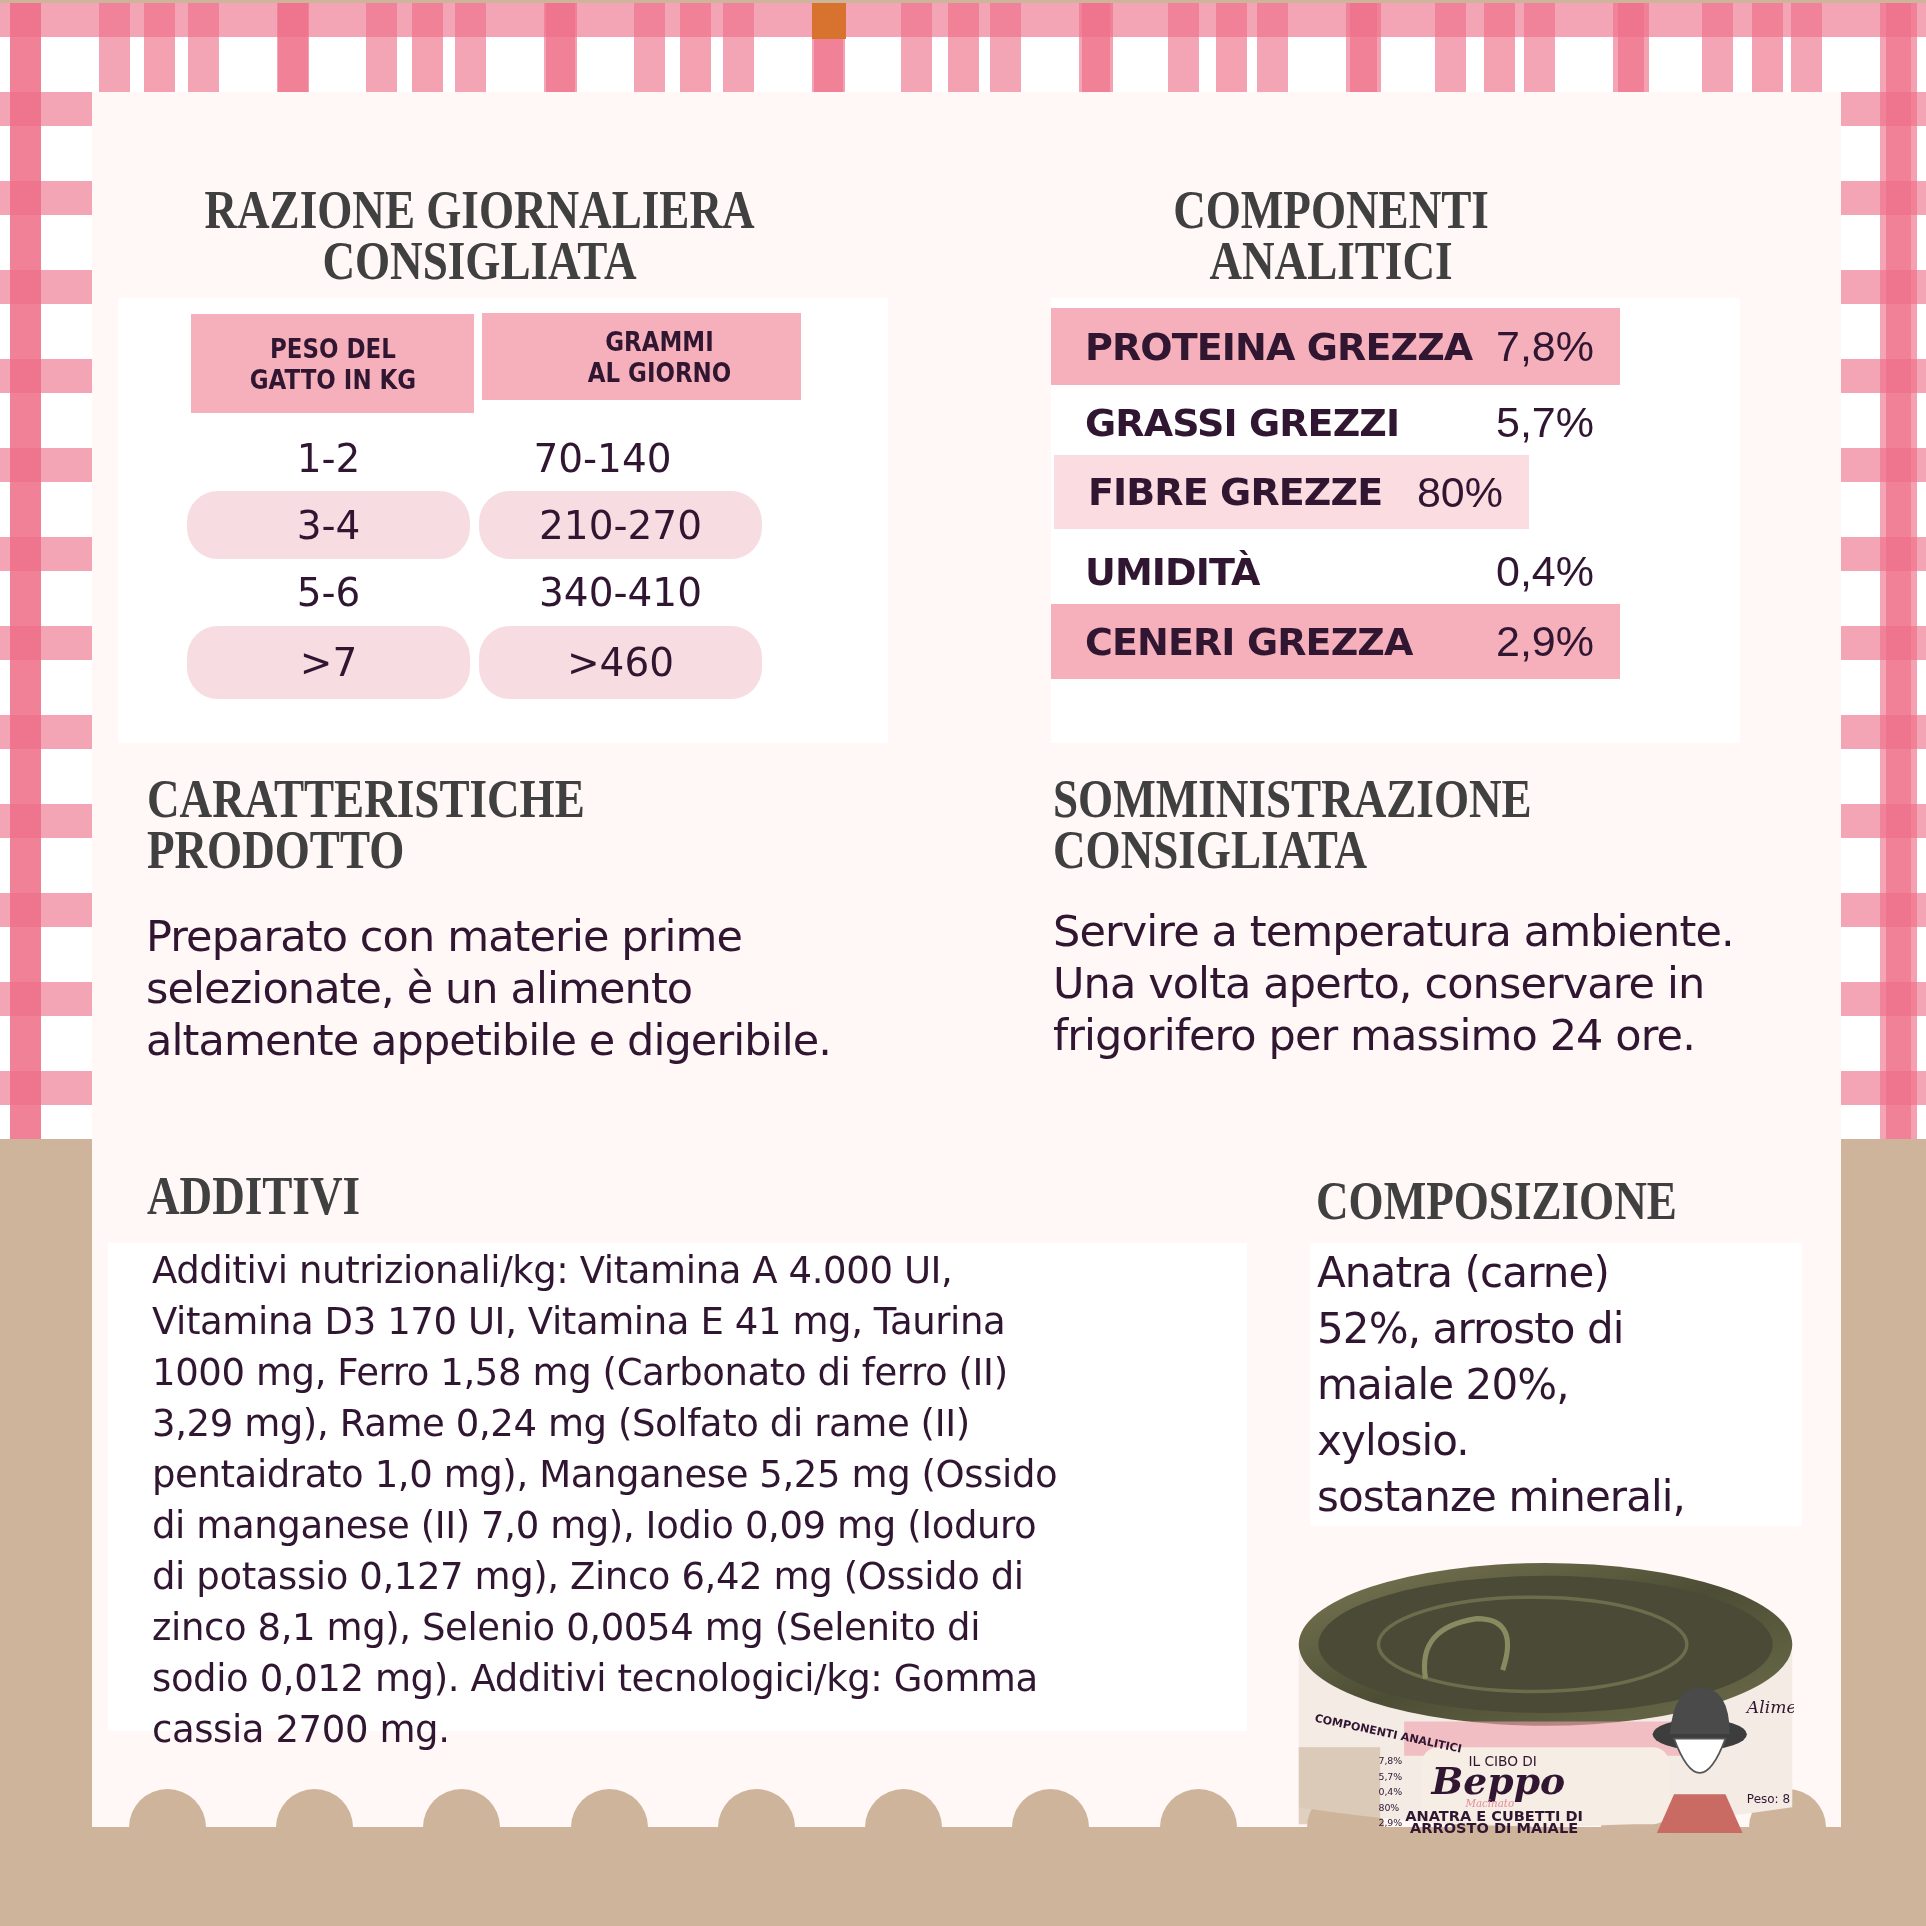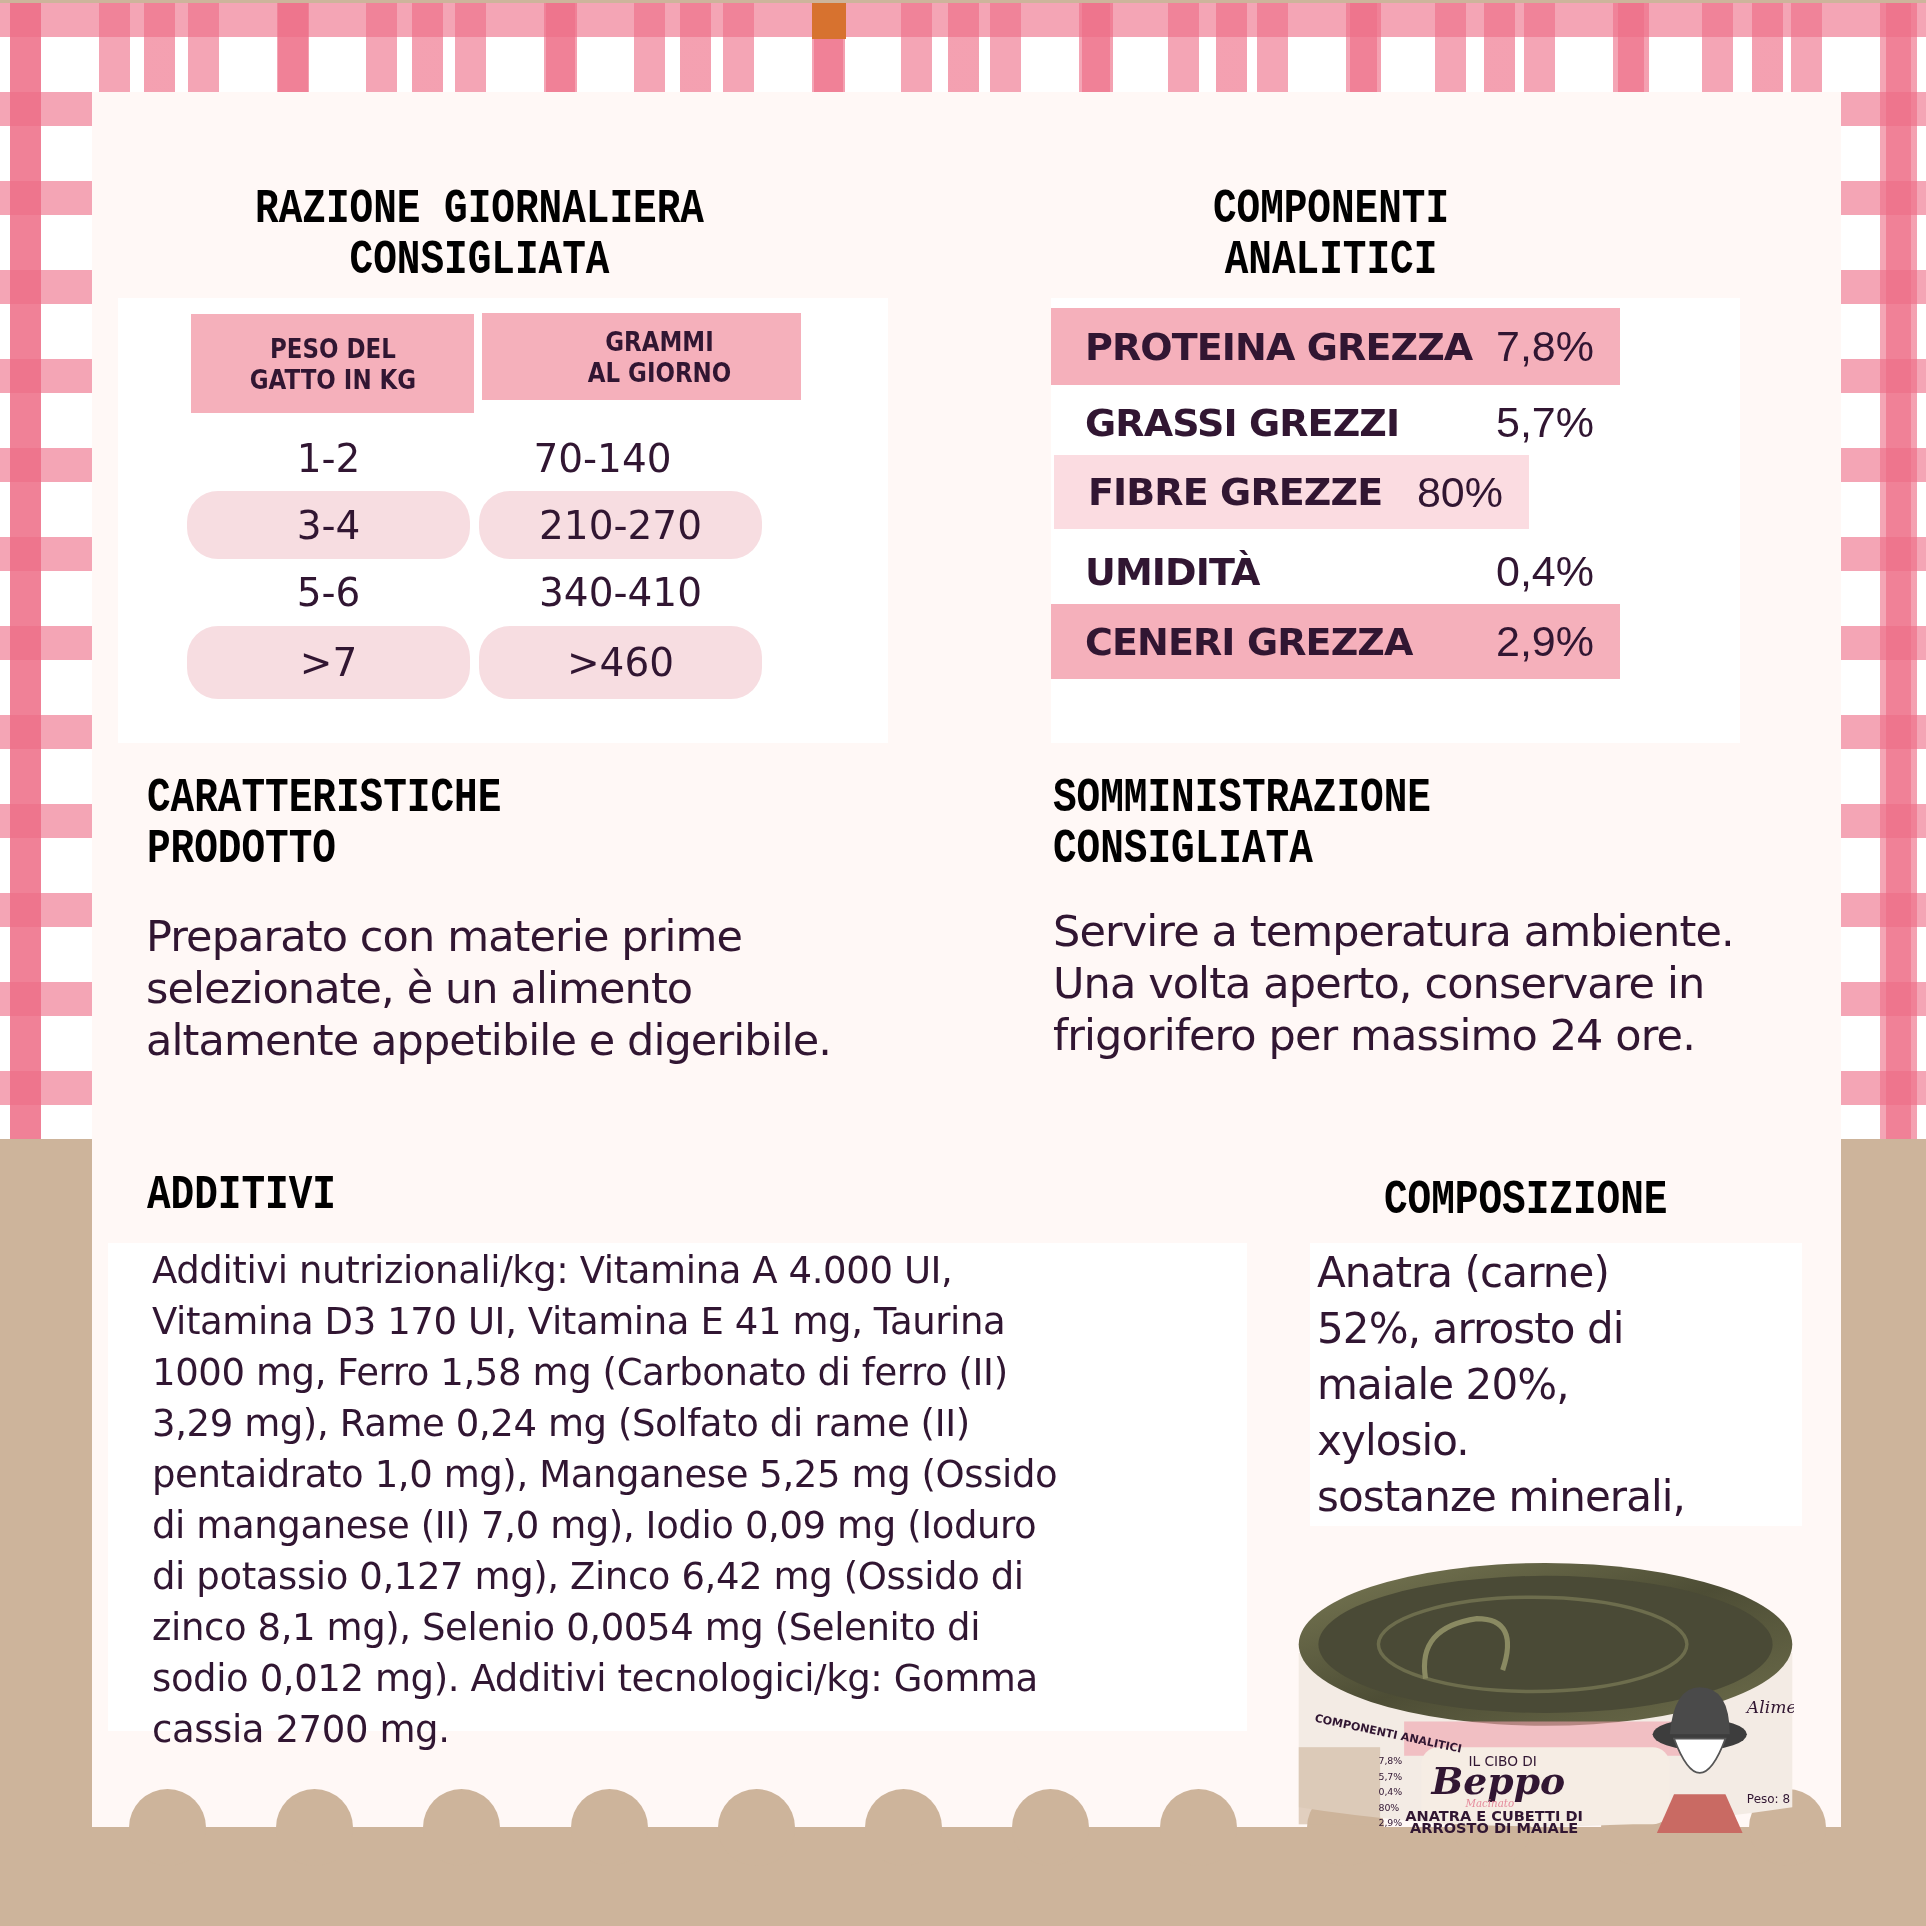--- a/index.html
+++ b/index.html
@@ -29,21 +29,21 @@
   .orange-mark { position:absolute; left:812px; top:2.6px; width:34px; height:36px; background:#d7722f; }
 
   .panel {
     position: absolute; left: 92px; top: 92px; width: 1749px; height: 1735px;
     background: #fff8f6;
   }
   .bumps { position:absolute; left:92px; top:1789px; width:1749px; height:39px; }
   .bump {
     position:absolute; top:0; width:77px; height:77px; border-radius:50%; background:#cdb49b;
   }
-  .h-title { position:absolute; font-size:48px; line-height:51px; font-weight:bold; font-family:Liberation Mono, monospace; color:#000000; }
+  .h-title { position:absolute; font-size:55px; line-height:51px; font-weight:bold; font-family:Liberation Serif, serif; color:#404040; }
 
   .white-box { position:absolute; background:#ffffff; }
   .cell {
     position:absolute; display:flex; align-items:center; justify-content:center; text-align:center;
     color:#311632;
   }
   .cell.head { background:#f5b0bb; font-weight:bold; font-family:"DejaVu Sans", sans-serif; font-size:27px; line-height:31px;align-items:center; }
   .cell.alt { background:#f7dde1;border-radius:31px; }
   .cell.val { font-family:"DejaVu Sans", sans-serif; font-size:39px; }
 
@@ -215,21 +215,21 @@
   <div>1000 mg, Ferro 1,58 mg (Carbonato di ferro (II)</div>
   <div>3,29 mg), Rame 0,24 mg (Solfato di rame (II)</div>
   <div>pentaidrato 1,0 mg), Manganese 5,25 mg (Ossido</div>
   <div>di manganese (II) 7,0 mg), Iodio 0,09 mg (Ioduro</div>
   <div>di potassio 0,127 mg), Zinco 6,42 mg (Ossido di</div>
   <div>zinco 8,1 mg), Selenio 0,0054 mg (Selenito di</div>
   <div>sodio 0,012 mg). Additivi tecnologici/kg: Gomma</div>
   <div>cassia 2700 mg.</div>
 </div>
 
-<div class="h-title" style="left:1384px; top:1175px;text-align:center;">
+<div class="h-title" style="left:1316px; top:1175px;text-align:center;">
   <div style="transform:scaleX(0.82); transform-origin:left;">COMPOSIZIONE</div>
 </div>
 <div class="white-box" style="left:1310px; top:1243px; width:492px; height:283px;"></div>
 <div class="body-text" style="left:1317px; top:1245px; line-height:56px; font-size:42px;">
   <div>Anatra (carne)</div>
   <div>52%, arrosto di</div>
   <div>maiale 20%,</div>
   <div>xylosio.</div>
   <div>sostanze minerali,</div>
 </div>

